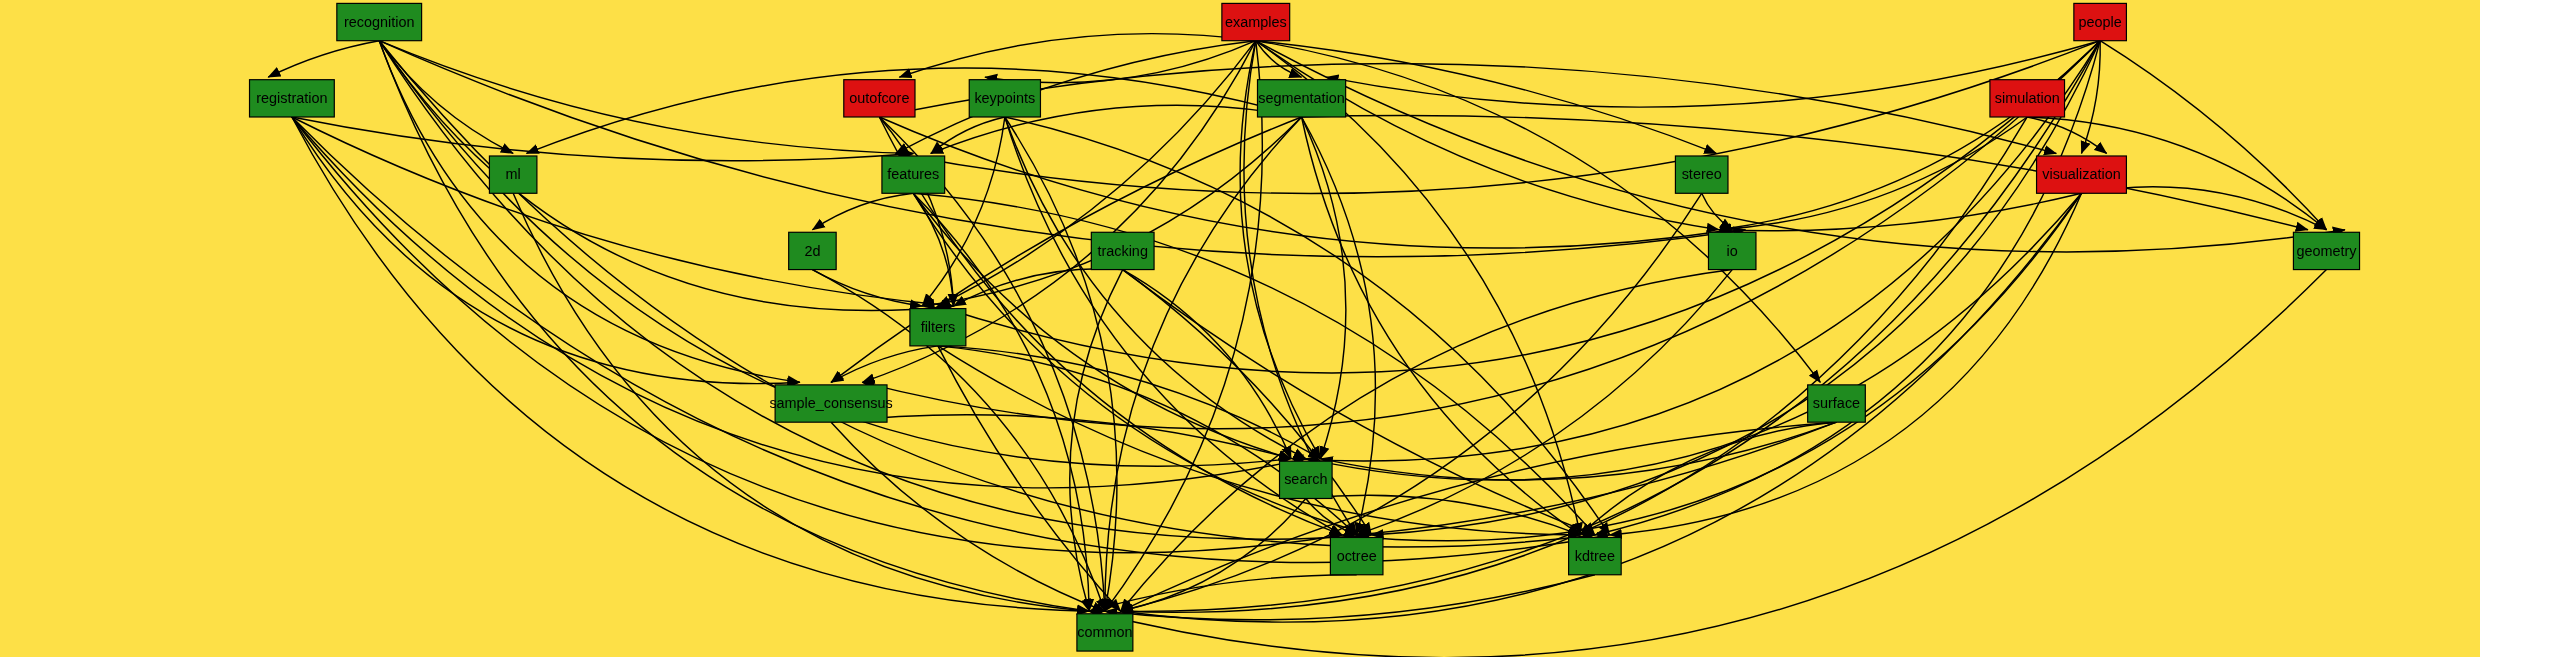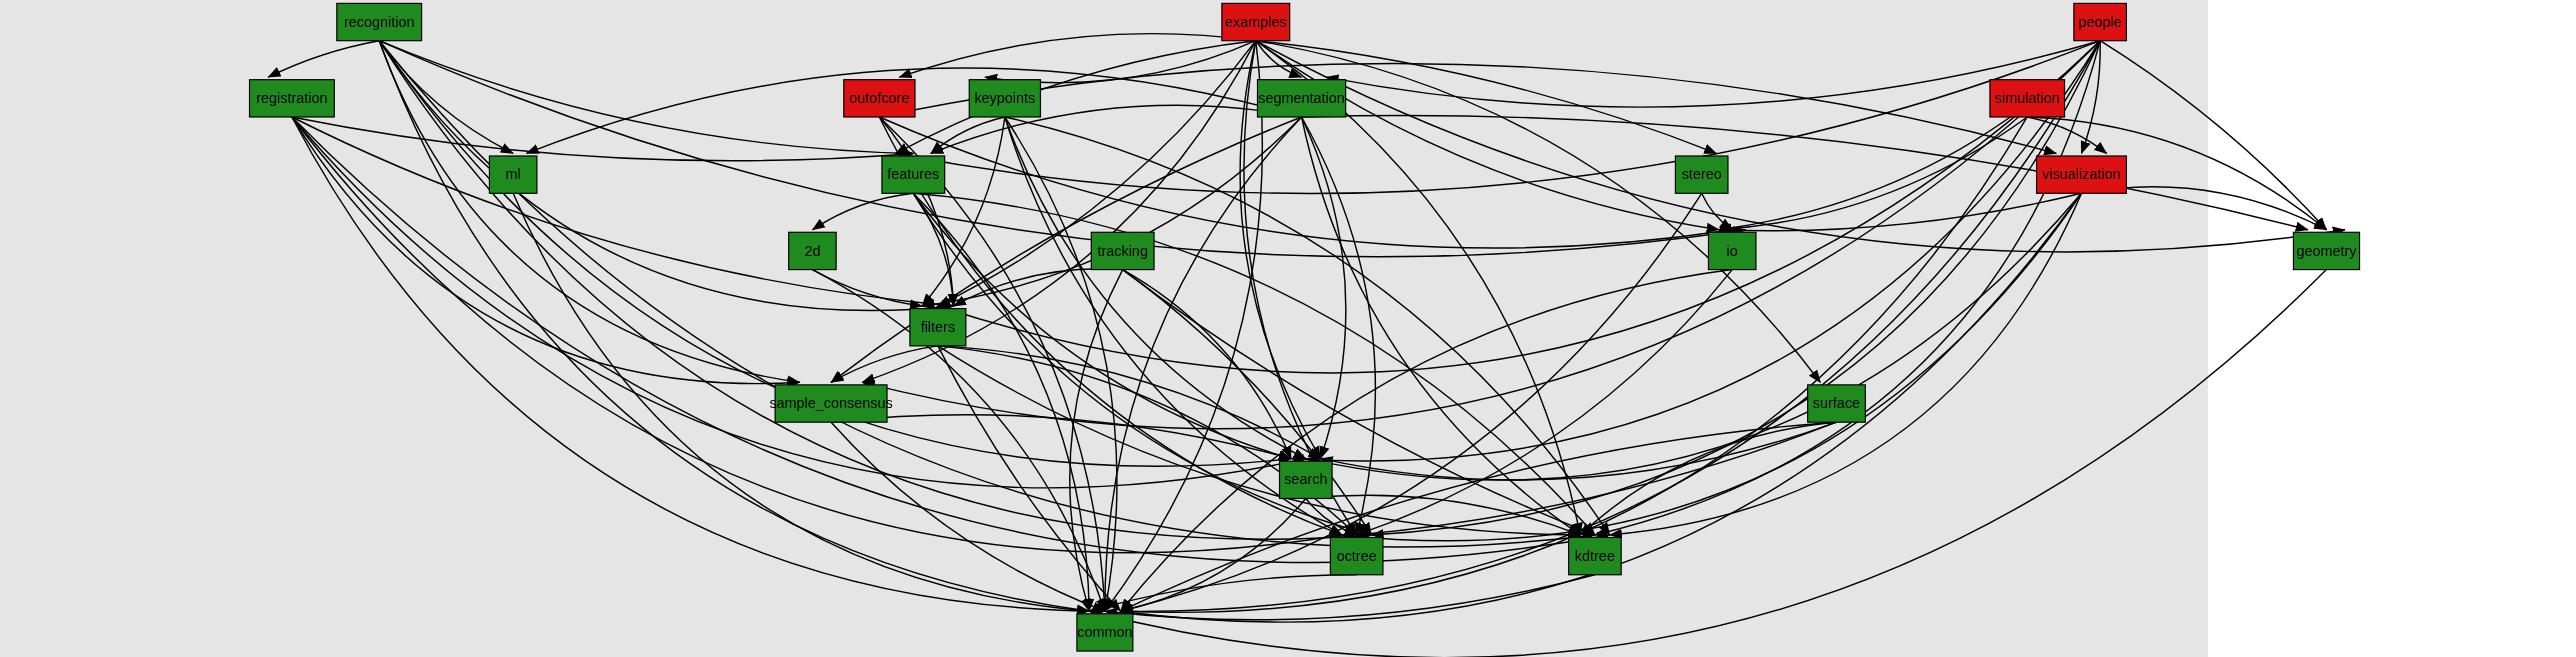--- a/index.html
+++ b/index.html
@@ -1,17 +1,17 @@
 <!DOCTYPE html>
 <html style="font-size:13.6px"><head>
 <meta charset="utf-8">
 <style>
   html,body{margin:0;padding:0;background:#ffffff;}
   body{width:2576px;height:657px;overflow:hidden;font-family:"Liberation Sans",sans-serif;}
-  #graph-wrap{width:2208px;height:657px;position:relative;background:#e5e5e5;}
+  #graph-wrap{width:2480px;height:657px;position:relative;background:#fde047;}
   svg{display:block;}
   .edge{fill:none;stroke:#000000;stroke-width:1.7px;}
   .node-rect{stroke:#000000;stroke-width:1.4px;}
   .node-label{font-family:"Liberation Sans",sans-serif;font-size:17px;fill:#000000;
               text-anchor:middle;dominant-baseline:middle;}
 </style>
 </head>
 <body>
 
 <div id="graph-wrap">

